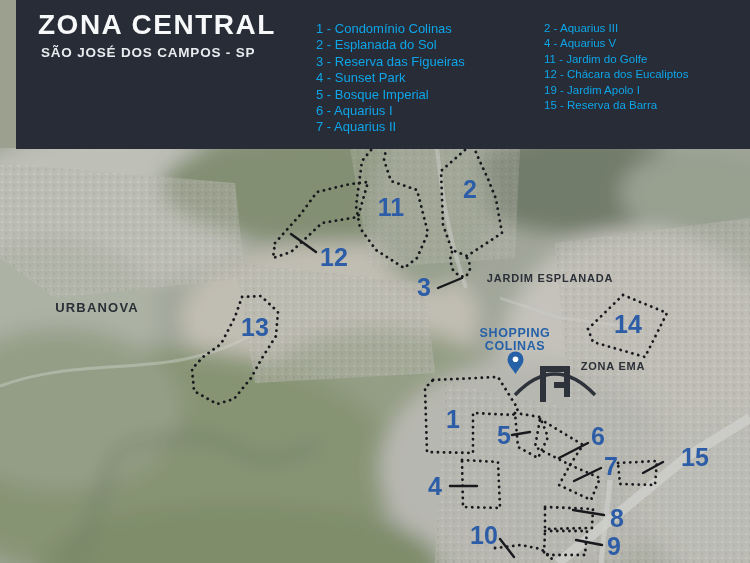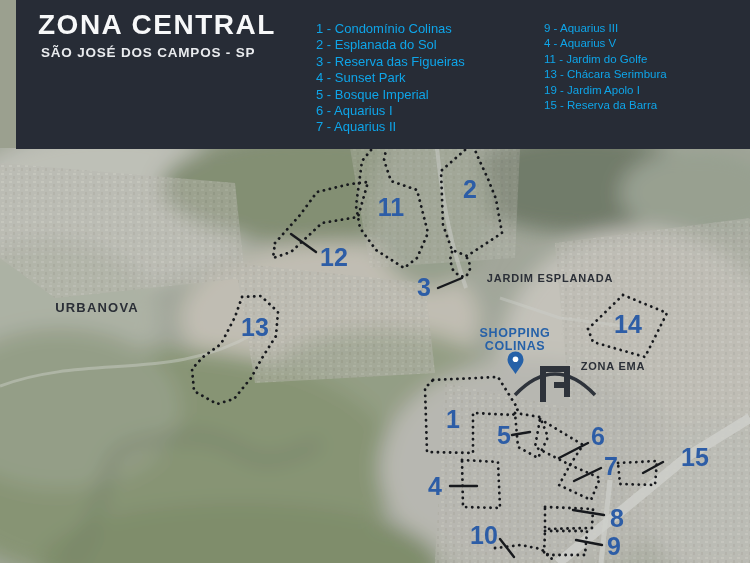--- a/index.html
+++ b/index.html
@@ -41,24 +41,24 @@
     <ul class="legend leg1">
       <li>1 - Condomínio Colinas</li>
       <li>2 - Esplanada do Sol</li>
       <li>3 - Reserva das Figueiras</li>
       <li>4 - Sunset Park</li>
       <li>5 - Bosque Imperial</li>
       <li>6 - Aquarius I</li>
       <li>7 - Aquarius II</li>
     </ul>
     <ul class="legend leg2">
-      <li>9 - Aquarius III</li>
+      <li>2 - Aquarius III</li>
       <li>4 - Aquarius V</li>
       <li>11 - Jardim do Golfe</li>
-      <li>13 - Chácara Serimbura</li>
+      <li>12 - Chácara dos Eucaliptos</li>
       <li>19 - Jardim Apolo I</li>
       <li>15 - Reserva da Barra</li>
     </ul>
   </div>
 
   <div class="map">
 
     <svg class="bg" width="750" height="415" viewBox="0 0 750 415" aria-hidden="true">
       <defs>
         <filter id="soft" x="-20%" y="-20%" width="140%" height="140%">

